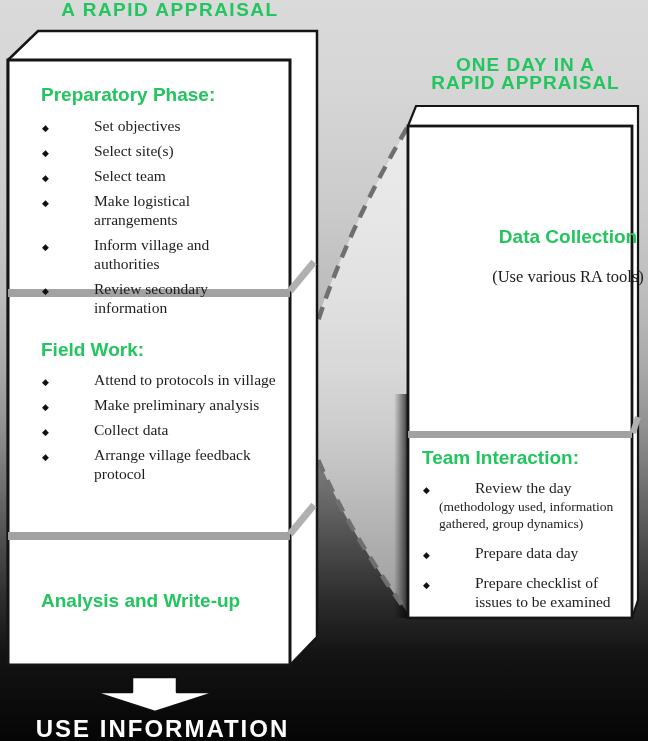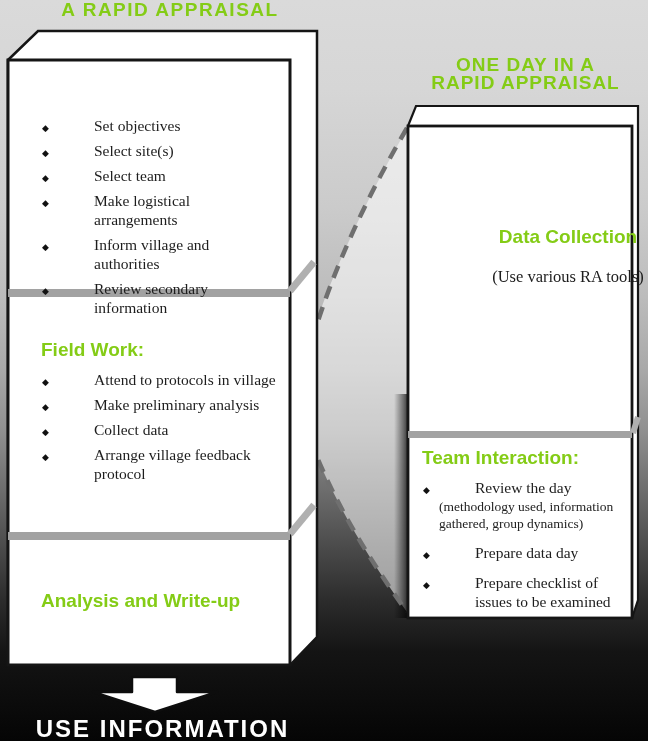--- a/index.html
+++ b/index.html
@@ -3,21 +3,21 @@
 <meta charset="utf-8">
 <style>
   html,body{margin:0;padding:0;background:#222;}
   #stage{position:relative;width:648px;height:741px;overflow:hidden;
          font-family:"Liberation Sans",sans-serif;}
   #bg{position:absolute;inset:0;z-index:0;
       background:linear-gradient(180deg,
         #dadada 0%, #d6d6d6 12%, #cbcbcb 28%, #bcbcbc 40%, #a8a8a8 50%,
         #909090 58%, #6e6e6e 66%, #4a4a4a 74%, #2c2c2c 81%, #141414 88%, #050505 100%);}
   #shapes{position:absolute;inset:0;z-index:1;}
-  .txtlayer{position:absolute;z-index:2;color:#84cc16;}
+  .txtlayer{position:absolute;z-index:2;color:#22c55e;}
 
   .boxtitle{font-weight:bold;font-size:19px;letter-spacing:1.5px;white-space:nowrap;
             text-align:center;line-height:19px;}
   .heading{font-weight:bold;font-size:19px;line-height:20px;white-space:nowrap;}
   .serifblock{font-family:"Liberation Serif","DejaVu Serif",serif;font-size:15.5px;color:#1d1d1d;}
 
   ul.blist{list-style:none;margin:0;padding:0;}
   ul.blist li{position:relative;padding-left:17px;line-height:19px;margin-bottom:6px;}
   ul.blist .blt{position:absolute;left:1px;top:0;}
   ul.blist .blt::before{content:"\25C6";font-size:9px;line-height:19px;color:#111;}
@@ -66,20 +66,21 @@
     <polygon points="408,126 416,106 638,106 638,600 632,618 408,618" fill="#ffffff" stroke="#151515" stroke-width="2.2"></polygon>
     <rect x="408" y="126" width="224" height="492" fill="#ffffff" stroke="#151515" stroke-width="2.8"></rect>
     <rect x="408" y="431" width="224" height="7" fill="#a2a2a2"></rect>
     <line x1="633" y1="433" x2="638" y2="417" stroke="#b0b0b0" stroke-width="6"></line>
 
     <polygon points="132,677 177,677 177,692 217,692 155,712 93,692 132,692" fill="#ffffff" stroke="#0d0d0d" stroke-width="2.5" stroke-linejoin="round"></polygon>
   </svg>
 
   <div class="txtlayer boxtitle" style="left:60px;top:0;width:220px;">A RAPID APPRAISAL</div>
 
+  <div class="txtlayer heading" style="left:41px;top:85px;">Preparatory Phase:</div>
   <ul class="blist serifblock txtlayer" style="left:41px;top:116px;width:235px;">
     <li>
         <span class="blt"></span>
         <span class="txt">Set objectives</span>
       </li>
     <li>
         <span class="blt"></span>
         <span class="txt">Select site(s)</span>
       </li>
     <li>

